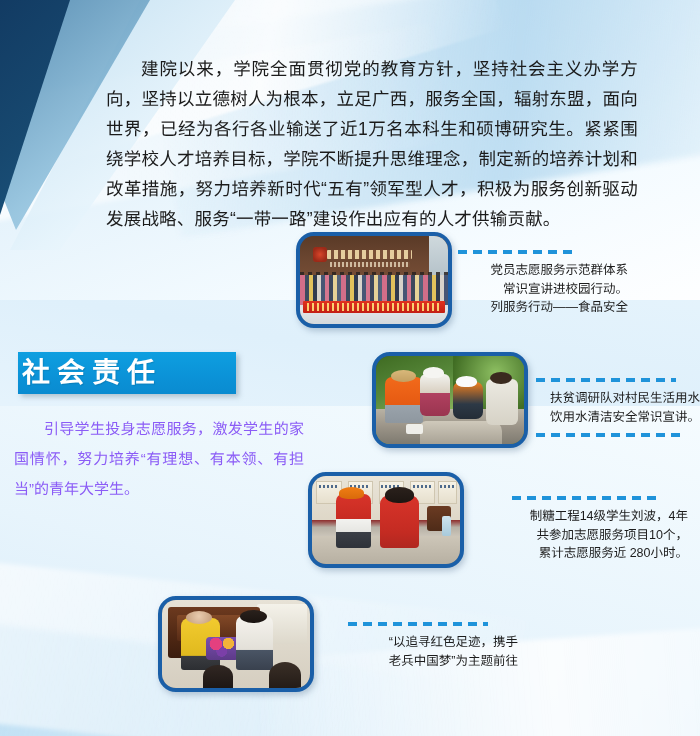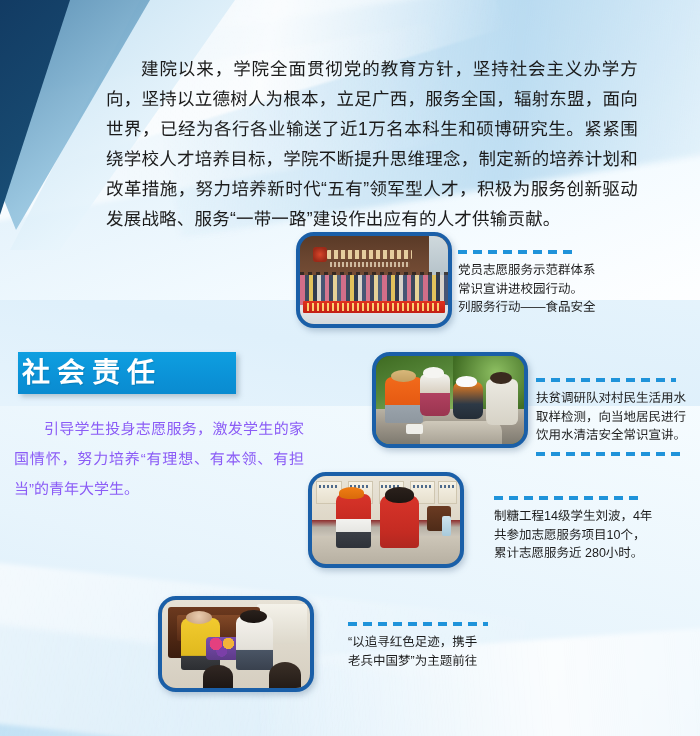--- a/index.html
+++ b/index.html
@@ -207,34 +207,34 @@
   .pe-vol{position:absolute;left:50%;top:18%;width:25%;height:62%;
     background:linear-gradient(180deg,#f5f3ee 0%,#e3e0d8 62%,#4a5565 63%,#39414e 100%);border-radius:7px 7px 3px 3px;}
   .pe-volhead{position:absolute;left:53%;top:11%;width:18%;height:15%;
     background:linear-gradient(180deg,#2a211c 0%,#1a1411 100%);border-radius:50%;}
   .pe-back1{position:absolute;left:28%;bottom:0;width:20%;height:26%;
     background:linear-gradient(180deg,#312723 0%,#1d1714 100%);border-radius:50% 50% 0 0;}
   .pe-back2{position:absolute;right:6%;bottom:0;width:22%;height:30%;
     background:linear-gradient(180deg,#3a2f27 0%,#241c17 100%);border-radius:50% 50% 0 0;}
 
   
-  .caption{position:absolute;font-size:12.5px;line-height:18.5px;color:#1c1c1c;}
+  .caption{position:absolute;font-size:12.5px;line-height:18.5px;color:#1c1c1c;text-align:right;}
   .caption .dash{
     display:block;height:4px;margin-bottom:7px;
     background:repeating-linear-gradient(90deg,#1f93da 0 9px,transparent 9px 15px);
   }
   .caption .dash.below{margin:7px 0 0;}
   .caption p{margin:0;}
 
   #caption-school{left:458px;top:250px;width:170px;}
   #caption-school .dash{width:118px;}
   #caption-water{left:536px;top:378px;width:164px;}
   #caption-water .dash{width:140px;}
   #caption-water .dash.below{width:148px;}
-  #caption-sugar{left:494px;top:496px;width:176px;}
+  #caption-sugar{left:512px;top:496px;width:176px;}
   #caption-sugar .dash{width:148px;}
   #caption-elder{left:348px;top:622px;width:170px;}
   #caption-elder .dash{width:140px;}
 </style>
 </head>
 <body>
 
 <div id="page">
 
   <div class="bg-base"></div>
@@ -331,21 +331,20 @@
   <div class="caption" id="caption-school">
     <span class="dash"></span>
     <p>党员志愿服务示范群体系</p>
     <p>常识宣讲进校园行动。</p>
     <p>列服务行动——食品安全</p>
   </div>
 
   <div class="caption" id="caption-water">
     <span class="dash"></span>
     <p>扶贫调研队对村民生活用水</p>
-    <p>取样检测，向当地居民进行</p>
     <p>饮用水清洁安全常识宣讲。</p>
     <span class="dash below"></span>
   </div>
 
   <div class="caption" id="caption-sugar">
     <span class="dash"></span>
     <p>制糖工程14级学生刘波，4年</p>
     <p>共参加志愿服务项目10个，</p>
     <p>累计志愿服务近 280小时。</p>
   </div>

